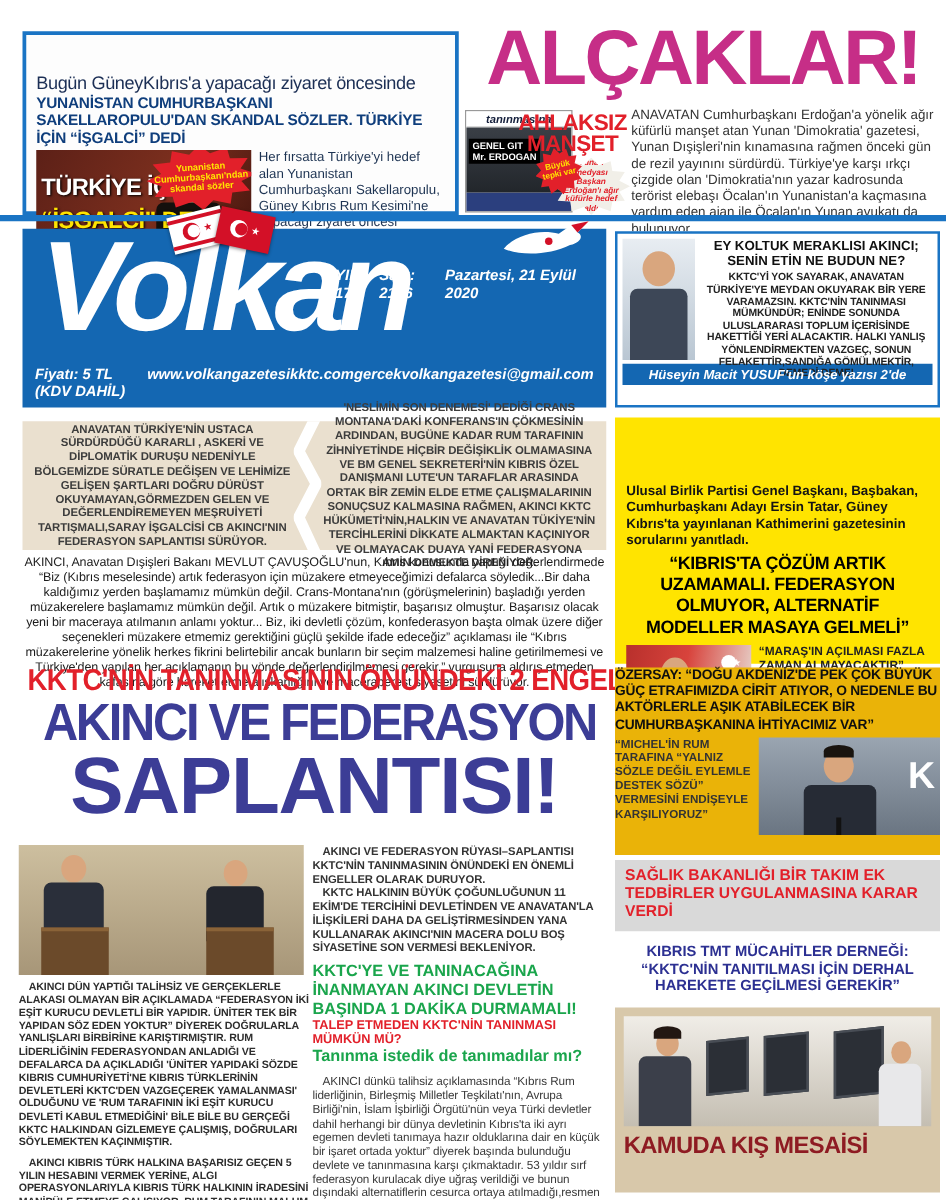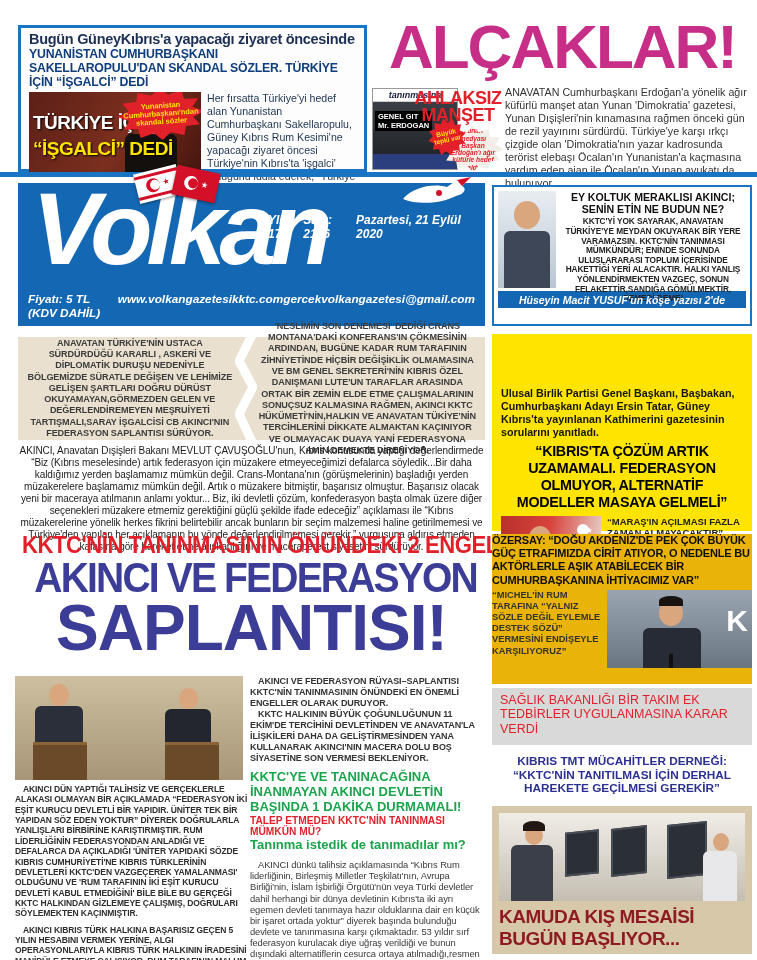--- a/index.html
+++ b/index.html
@@ -11,21 +11,21 @@
   .abs { position:absolute; }
   .burst {
     clip-path: polygon(50% 0%, 59.5% 13.8%, 75% 6.7%, 77.2% 23.6%, 93.3% 25%, 86.2% 40.5%, 100% 50%, 86.2% 59.5%, 93.3% 75%, 77.2% 76.4%, 75% 93.3%, 59.5% 86.2%, 50% 100%, 40.5% 86.2%, 25% 93.3%, 22.8% 76.4%, 6.7% 75%, 13.8% 59.5%, 0% 50%, 13.8% 40.5%, 6.7% 25%, 22.8% 23.6%, 25% 6.7%, 40.5% 13.8%);
     display:flex; align-items:center; justify-content:center; text-align:center;
   }
   .head { position:absolute; border-radius:50%; background:#d9a67e; }
   .torso { position:absolute; border-radius:6px 6px 0 0; background:#23262e; }
 
   
   #greek-box { left:18px; top:25px; width:349px; height:147px; border:3px solid #1a74c4; background:#fdfdfd; padding:3px 8px; }
-  .gv-kicker { font-size:14.5px; font-weight:700; color:#1c2f55; letter-spacing:-0.3px; }
+  .gv-kicker { font-size:14.5px; font-weight:400; color:#1c2f55; letter-spacing:-0.3px;margin-top:28px; }
   .gv-headline { font-size:12.3px; font-weight:800; color:#0f3e7c; line-height:1.12; margin-top:1px; letter-spacing:-0.2px; }
   .gv-row { display:flex; margin-top:3px; gap:6px; }
   .gv-photo { position:relative; width:172px; height:80px; flex:none; overflow:hidden;
     background:linear-gradient(120deg,#5c2017 0%,#7c2f1e 55%,#45150e 100%); }
   .gv-ov1 { position:absolute; left:4px; top:20px; font-size:19px; font-weight:800; color:#fff; text-shadow:1px 1px 2px #000; letter-spacing:-0.5px; }
   .gv-ov2 { position:absolute; left:4px; top:46px; font-size:19px; font-weight:800; color:#ffe400; text-shadow:1px 1px 2px #000; letter-spacing:-0.5px; }
   .gv-burst { position:absolute; right:-4px; top:-4px; width:88px; height:52px; background:#e2202a; color:#ffe400;
     font-size:7.4px; font-weight:700; line-height:1.1; transform:rotate(-4deg); padding:8px; }
   .gv-body { font-size:10.6px; color:#1d3352; line-height:1.22; font-weight:500; }
 
@@ -104,21 +104,21 @@
   .tb-side div + div { margin-top:3px; }
 
   #ozersay { left:492px; top:534px; width:260px; height:150px; background:#eab308; }
   .oz-head { font-size:11px; font-weight:800; color:#0e0e0e; line-height:1.2; letter-spacing:-0.2px; }
   .oz-row { display:flex; gap:5px; margin-top:3px; }
   .oz-side { width:110px; font-size:9.3px; font-weight:700; color:#333; line-height:1.2; }
   .oz-photo { flex:1; height:78px; position:relative; overflow:hidden; background:linear-gradient(#9aa5b1,#6a7582); }
   .oz-letter { position:absolute; right:4px; top:14px; color:#fff; font-weight:800; font-size:30px; }
 
   #health { left:492px; top:688px; width:260px; height:57px; background:#d9d9d9; padding:5px 8px; }
-  .health-text { color:#e2202a; font-size:12.5px; font-weight:400; line-height:1.15; }
+  .health-text { color:#e2202a; font-size:12.5px; font-weight:700; line-height:1.15; }
 
   #tmt { left:492px; top:748px; width:260px; height:55px; background:#fff; display:flex; align-items:center; justify-content:center; text-align:center; }
   .tmt-text { color:#2c3092; font-size:11.8px; font-weight:800; line-height:1.15; }
 
   #kamuda { left:492px; top:806px; width:260px; height:148px; background:#d8c8aa; padding:7px; }
   .km-photo { height:88px; position:relative; overflow:hidden; background:linear-gradient(#f0ede7,#c4beb2); }
   .monitor { position:absolute; background:#2b2f36; border:2px solid #484d55; }
   .km-text { margin-top:5px; color:#8e1b22; font-size:19px; font-weight:800; line-height:1.15; letter-spacing:-0.5px; }
 </style>
 </head>
@@ -290,15 +290,14 @@
     <span class="monitor" style="left:112px;top:14px;width:36px;height:48px;transform:skewY(-6deg);"></span>
     <span class="monitor" style="left:168px;top:10px;width:40px;height:54px;transform:skewY(-6deg);"></span>
     <span class="head" style="left:26px;top:12px;width:18px;height:20px;"></span>
     <span style="position:absolute;left:24px;top:8px;width:22px;height:10px;border-radius:50% 50% 0 0;background:#221712;"></span>
     <span class="torso" style="left:12px;top:32px;width:42px;height:56px;background:#3b3f4a;"></span>
     <span class="head" style="left:214px;top:20px;width:16px;height:18px;"></span>
     <span class="torso" style="left:204px;top:38px;width:34px;height:50px;background:#e8e8ea;"></span>
   </div>
   <div class="km-text">
     <span>KAMUDA KIŞ MESAİSİ</span><br>
-    <span>BUGÜN BAŞLIYOR...</span>
   </div>
 </div>
 
 </body></html>

